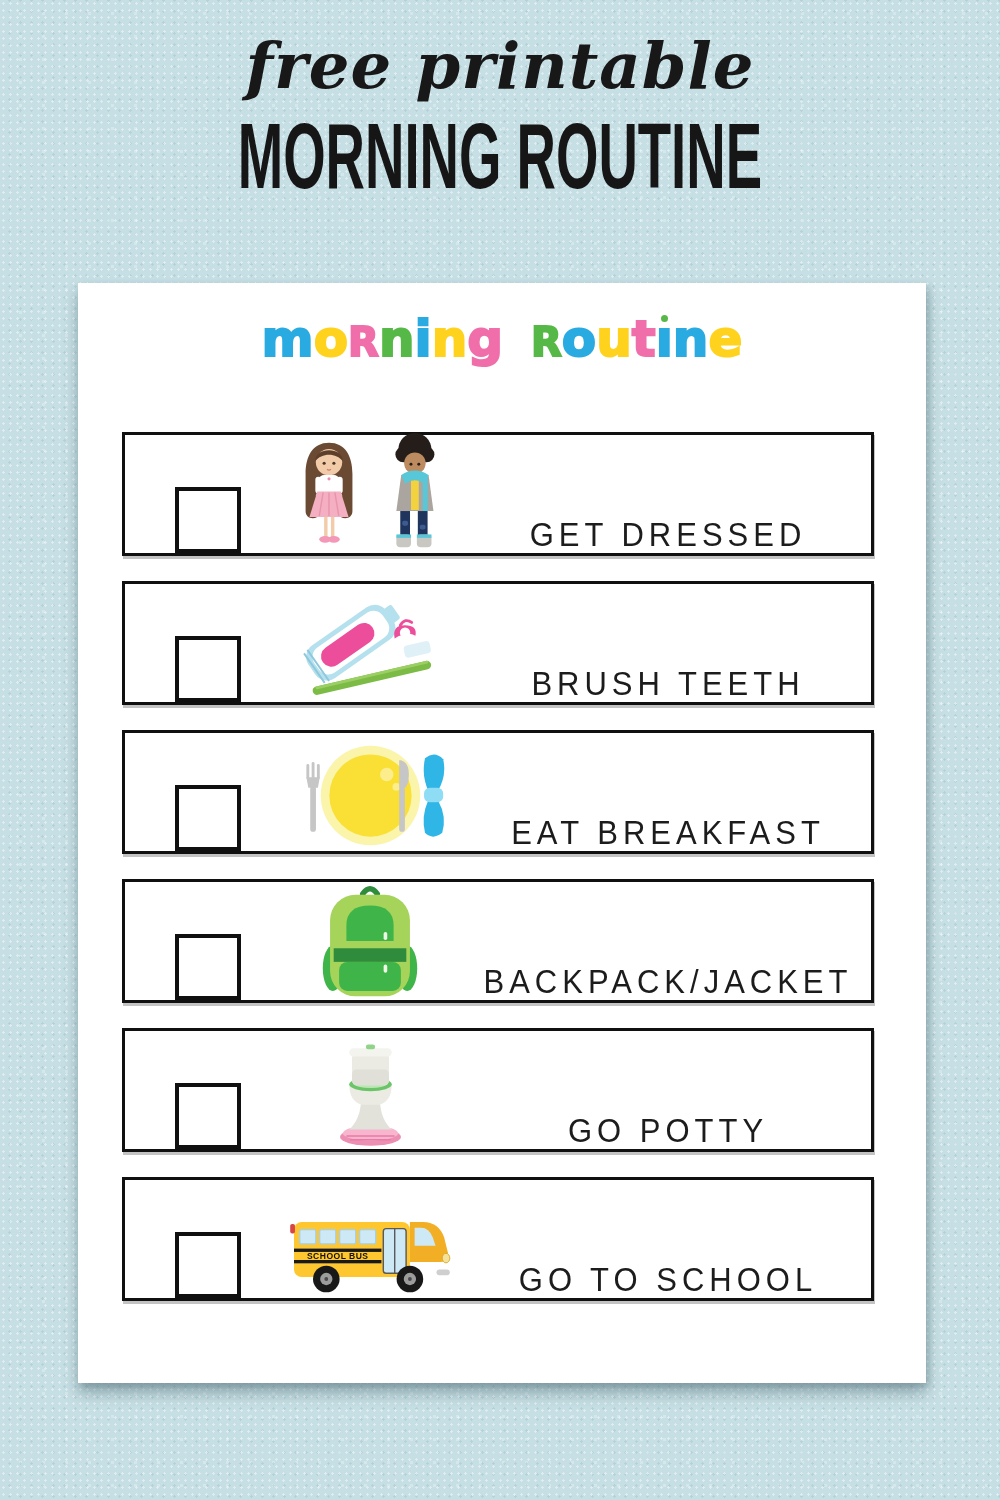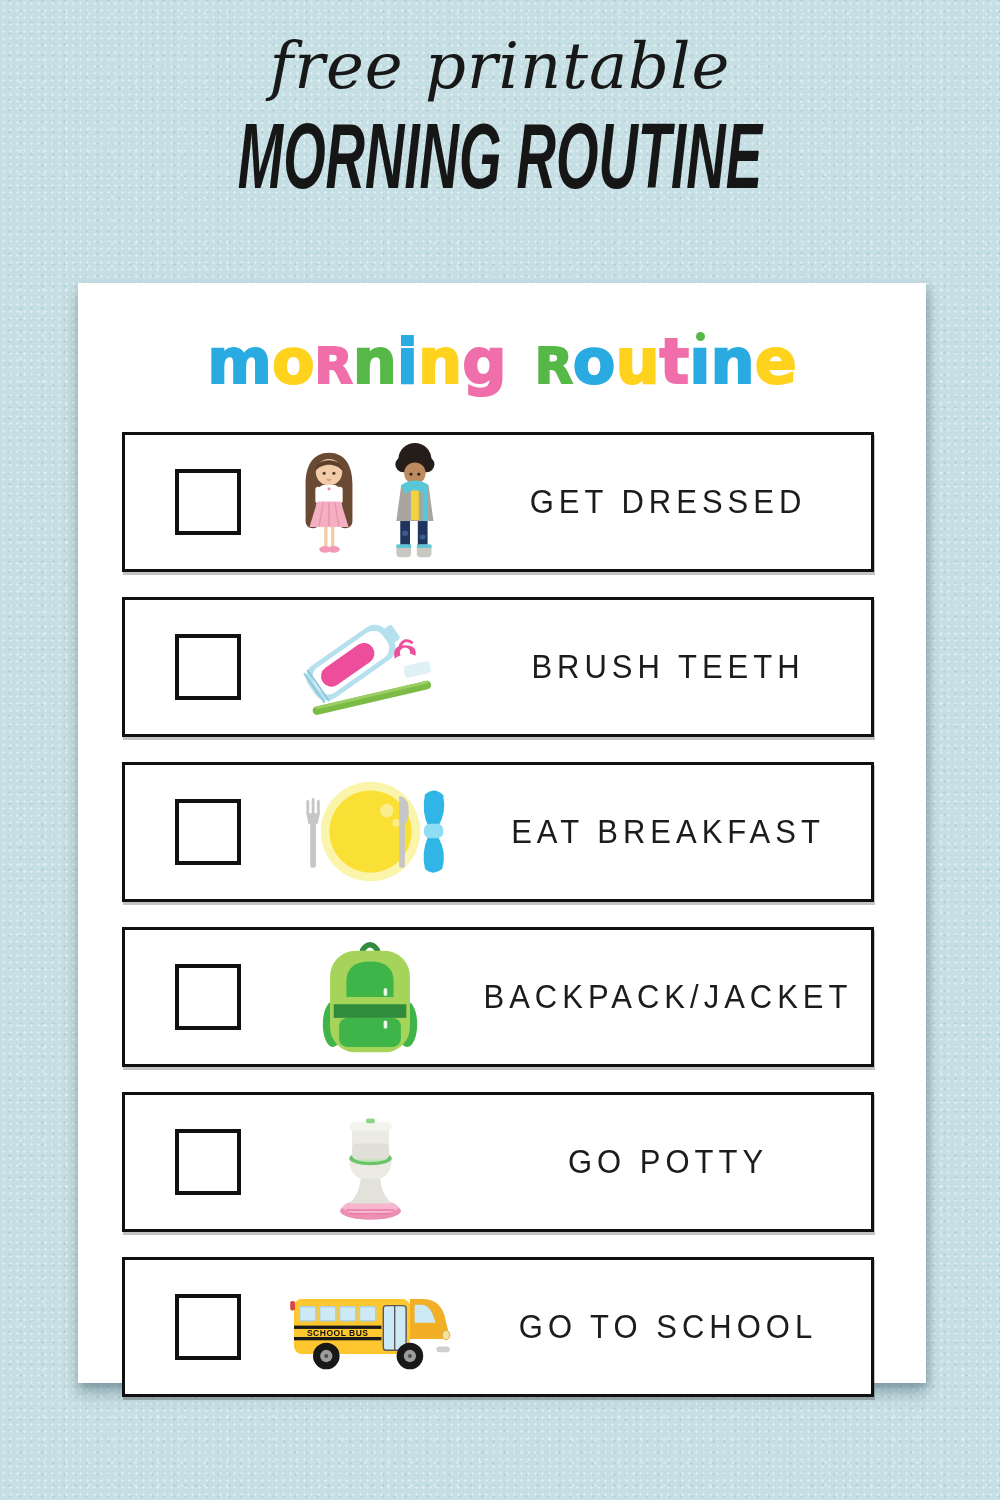--- a/index.html
+++ b/index.html
@@ -13,52 +13,52 @@
     background-image:
       radial-gradient(rgba(255,255,255,.45) 1px, transparent 1.3px),
       radial-gradient(rgba(140,175,185,.28) 1px, transparent 1.4px),
       radial-gradient(rgba(255,255,255,.25) 1.5px, transparent 2px);
     background-size:7px 7px,11px 11px,23px 23px;
     background-position:0 0,4px 6px,9px 2px;
   }
   
   .top-header{position:absolute;left:0;top:0;width:100%;text-align:center;padding-top:26px;}
   .script-title{
-    font-family:"DejaVu Serif",serif;font-style:italic;font-weight:400;
+    font-family:"DejaVu Serif",serif;font-style:italic;font-weight:700;
     font-size:64px;color:#181818;line-height:1.25;letter-spacing:1px;
   }
-  .big-title-wrap{margin-top:4px;font-style:italic;}
+  .big-title-wrap{margin-top:4px;}
   .big-title{
     display:inline-block;font-family:"Liberation Sans",sans-serif;font-weight:700;
     font-size:88px;color:#161616;letter-spacing:0px;line-height:1;
     transform:scale(.62,1.06);transform-origin:center top;white-space:nowrap;
   }
   
   .card{
     position:absolute;left:78px;top:283px;width:848px;height:1100px;
     background:#ffffff;
     box-shadow:0 10px 14px rgba(70,100,110,.45),3px 3px 6px rgba(70,100,110,.25);
   }
   .card-title{
-    margin:0;padding-top:48px;text-align:center;
-    font-family:"DejaVu Sans",sans-serif;font-weight:700;font-size:62px;line-height:1;
+    margin:0;padding-top:31px;text-align:center;
+    font-family:"DejaVu Sans",sans-serif;font-weight:700;font-size:50px;line-height:1;
     -webkit-text-stroke:2px currentColor;
   }
   .card-title .word{margin:0 14px;white-space:nowrap;}
   .letter{position:relative;display:inline-block;-webkit-text-stroke:2px currentColor;}
   .letter.r-cap{text-transform:uppercase;font-size:.8em;}
   .letter .dot{
     position:absolute;left:50%;margin-left:-.07em;bottom:.84em;
     width:.15em;height:.15em;border-radius:50%;
   }
   
   .rows{position:absolute;left:44px;top:149px;width:752px;}
   .row{
-    box-sizing:border-box;height:140px;margin-bottom:25px;background:#fff;
-    border:3px solid #101010;display:flex;align-items:center;
+    box-sizing:border-box;height:124px;margin-bottom:25px;background:#fff;
+    border:3px solid #101010;display:flex;align-items:flex-end;
     box-shadow:1px 3px 0 rgba(40,40,40,.28);
   }
   .checkbox{
     flex:none;width:58px;height:58px;margin-left:50px;
     background:#fff;border:4px solid #101010;
   }
   .icon-zone{flex:none;width:190px;margin-left:34px;display:flex;justify-content:center;align-items:center;}
   .icon-zone svg{display:block;}
   .label-zone{flex:1;display:flex;justify-content:center;}
   .row-label{

